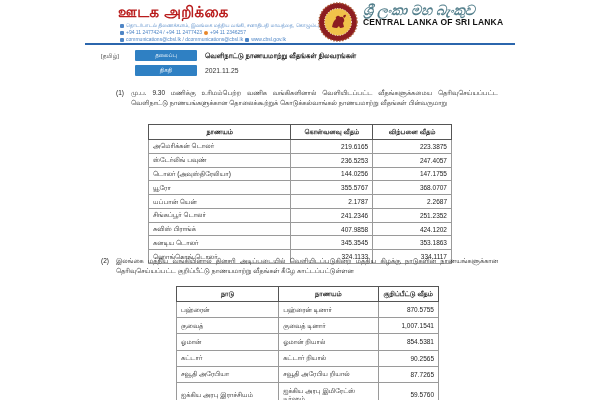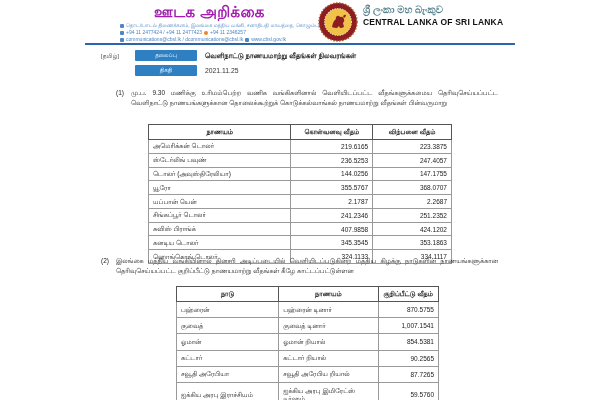--- a/index.html
+++ b/index.html
@@ -1,28 +1,28 @@
 <!DOCTYPE html>
 <html><head>
 <meta charset="utf-8">
 <style>
   html,body{margin:0;padding:0;}
   body{
     width:600px;height:400px;background:#ffffff;position:relative;overflow:hidden;
     font-family:"Liberation Sans",sans-serif;color:#222;
   }
   
-  .pr-title{position:absolute;left:118px;top:3px;font-size:15px;font-weight:bold;color:#a21caf;letter-spacing:.4px;margin-left:36px;}
+  .pr-title{position:absolute;left:118px;top:3px;font-size:15px;font-weight:bold;color:#b91c1c;letter-spacing:.4px;}
   .contact{position:absolute;left:120px;top:22px;font-size:5px;line-height:7px;color:#4f86c6;}
   .contact-line{display:flex;align-items:center;gap:2px;white-space:nowrap;}
   .mini-icon{width:4px;height:4px;background:#4f86c6;border-radius:1px;display:inline-block;flex:0 0 auto;}
   .mini-icon.orange{background:#e8872a;border-radius:50%;}
   .logo-wrap{position:absolute;left:318px;top:2px;width:40px;height:40px;}
   .bank-names{position:absolute;left:363px;top:4px;line-height:12px;white-space:nowrap;}
-  .bank-si{font-size:10px;font-weight:bold;color:#55808d;}
+  .bank-si{font-size:14px;font-weight:bold;color:#55808d;font-style:italic;}
   .bank-ta{font-size:9px;color:#55808d;}
   .bank-en{font-size:8.5px;font-weight:bold;color:#101010;letter-spacing:.2px;}
   .divider{position:absolute;left:85px;top:43px;width:430px;height:2px;background:#2b66ad;}
   
   .lang-tag{position:absolute;left:101px;top:53px;font-size:6px;color:#444;}
   .badge{position:absolute;left:135px;width:62px;height:11px;background:#2f80c3;color:#fff;
          font-size:5.5px;display:flex;align-items:center;justify-content:center;border-radius:1px;}
   .badge.b1{top:50px;}
   .badge.b2{top:65px;}
   .meta-text{position:absolute;left:205px;font-size:6.8px;color:#222;}

